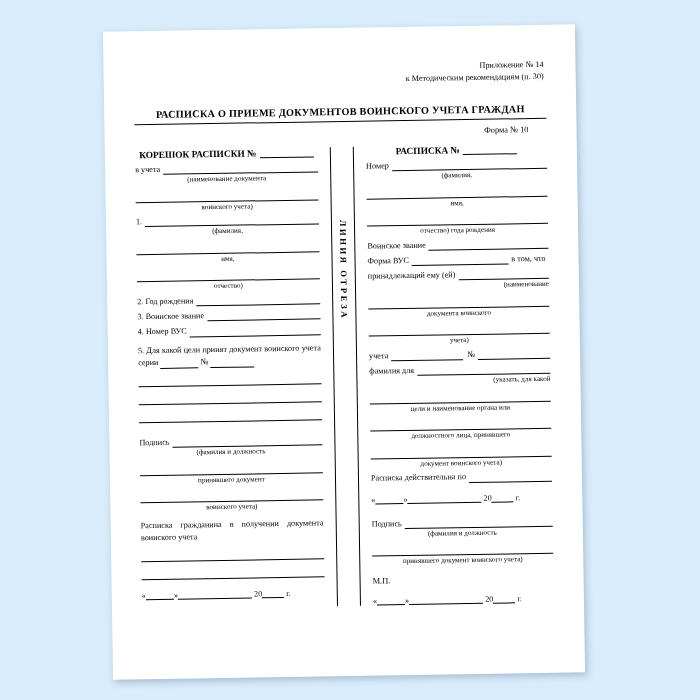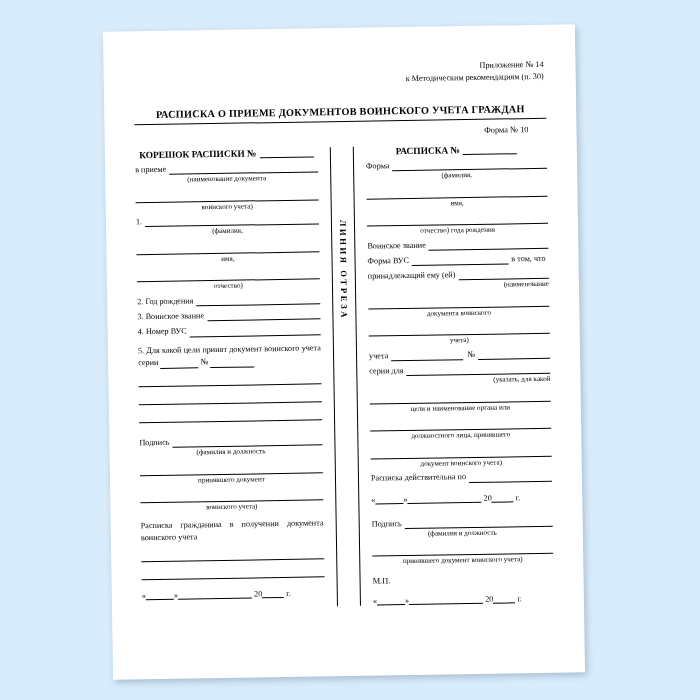--- a/index.html
+++ b/index.html
@@ -178,21 +178,21 @@
     <div class="form-no">Форма № 10</div>
 
     <div class="columns">
 
       <div class="col col-left">
         <div class="col-title">
           <span>КОРЕШОК РАСПИСКИ №</span><span class="ln"></span>
         </div>
 
         <div class="row">
-          <span class="lbl">в приеме</span>
+          <span class="lbl">в учета</span>
           <span class="fill"></span>
         </div>
         <div class="caption">(наименование документа</div>
 
         <div class="blankline"></div>
         <div class="caption">воинского учета)</div>
 
         <div class="row">
           <span class="lbl">1.</span>
           <span class="fill"></span>
@@ -260,21 +260,21 @@
       <div class="cut-col">
         <div class="cut-text">ЛИНИЯ ОТРЕЗА</div>
       </div>
 
       <div class="col col-right">
         <div class="col-title">
           <span>РАСПИСКА №</span><span class="ln"></span>
         </div>
 
         <div class="row">
-          <span class="lbl">Форма</span>
+          <span class="lbl">Номер</span>
           <span class="fill"></span>
         </div>
         <div class="caption">(фамилия,</div>
 
         <div class="blankline"></div>
         <div class="caption">имя,</div>
 
         <div class="blankline"></div>
         <div class="caption">отчество)                     года рождения</div>
 
@@ -302,21 +302,21 @@
         <div class="caption">учета)</div>
 
         <div class="row">
           <span class="lbl">учета</span>
           <span class="fill"></span>
           <span class="lbl" style="padding-left:4px">№</span>
           <span class="fill"></span>
         </div>
 
         <div class="row">
-          <span class="lbl">серии для</span>
+          <span class="lbl">фамилия для</span>
           <span class="fill"></span>
         </div>
         <div class="caption" style="text-align:right">(указать, для какой</div>
 
         <div class="blankline"></div>
         <div class="caption">цели и наименование органа или</div>
 
         <div class="blankline"></div>
         <div class="caption">должностного лица, принявшего</div>
 

